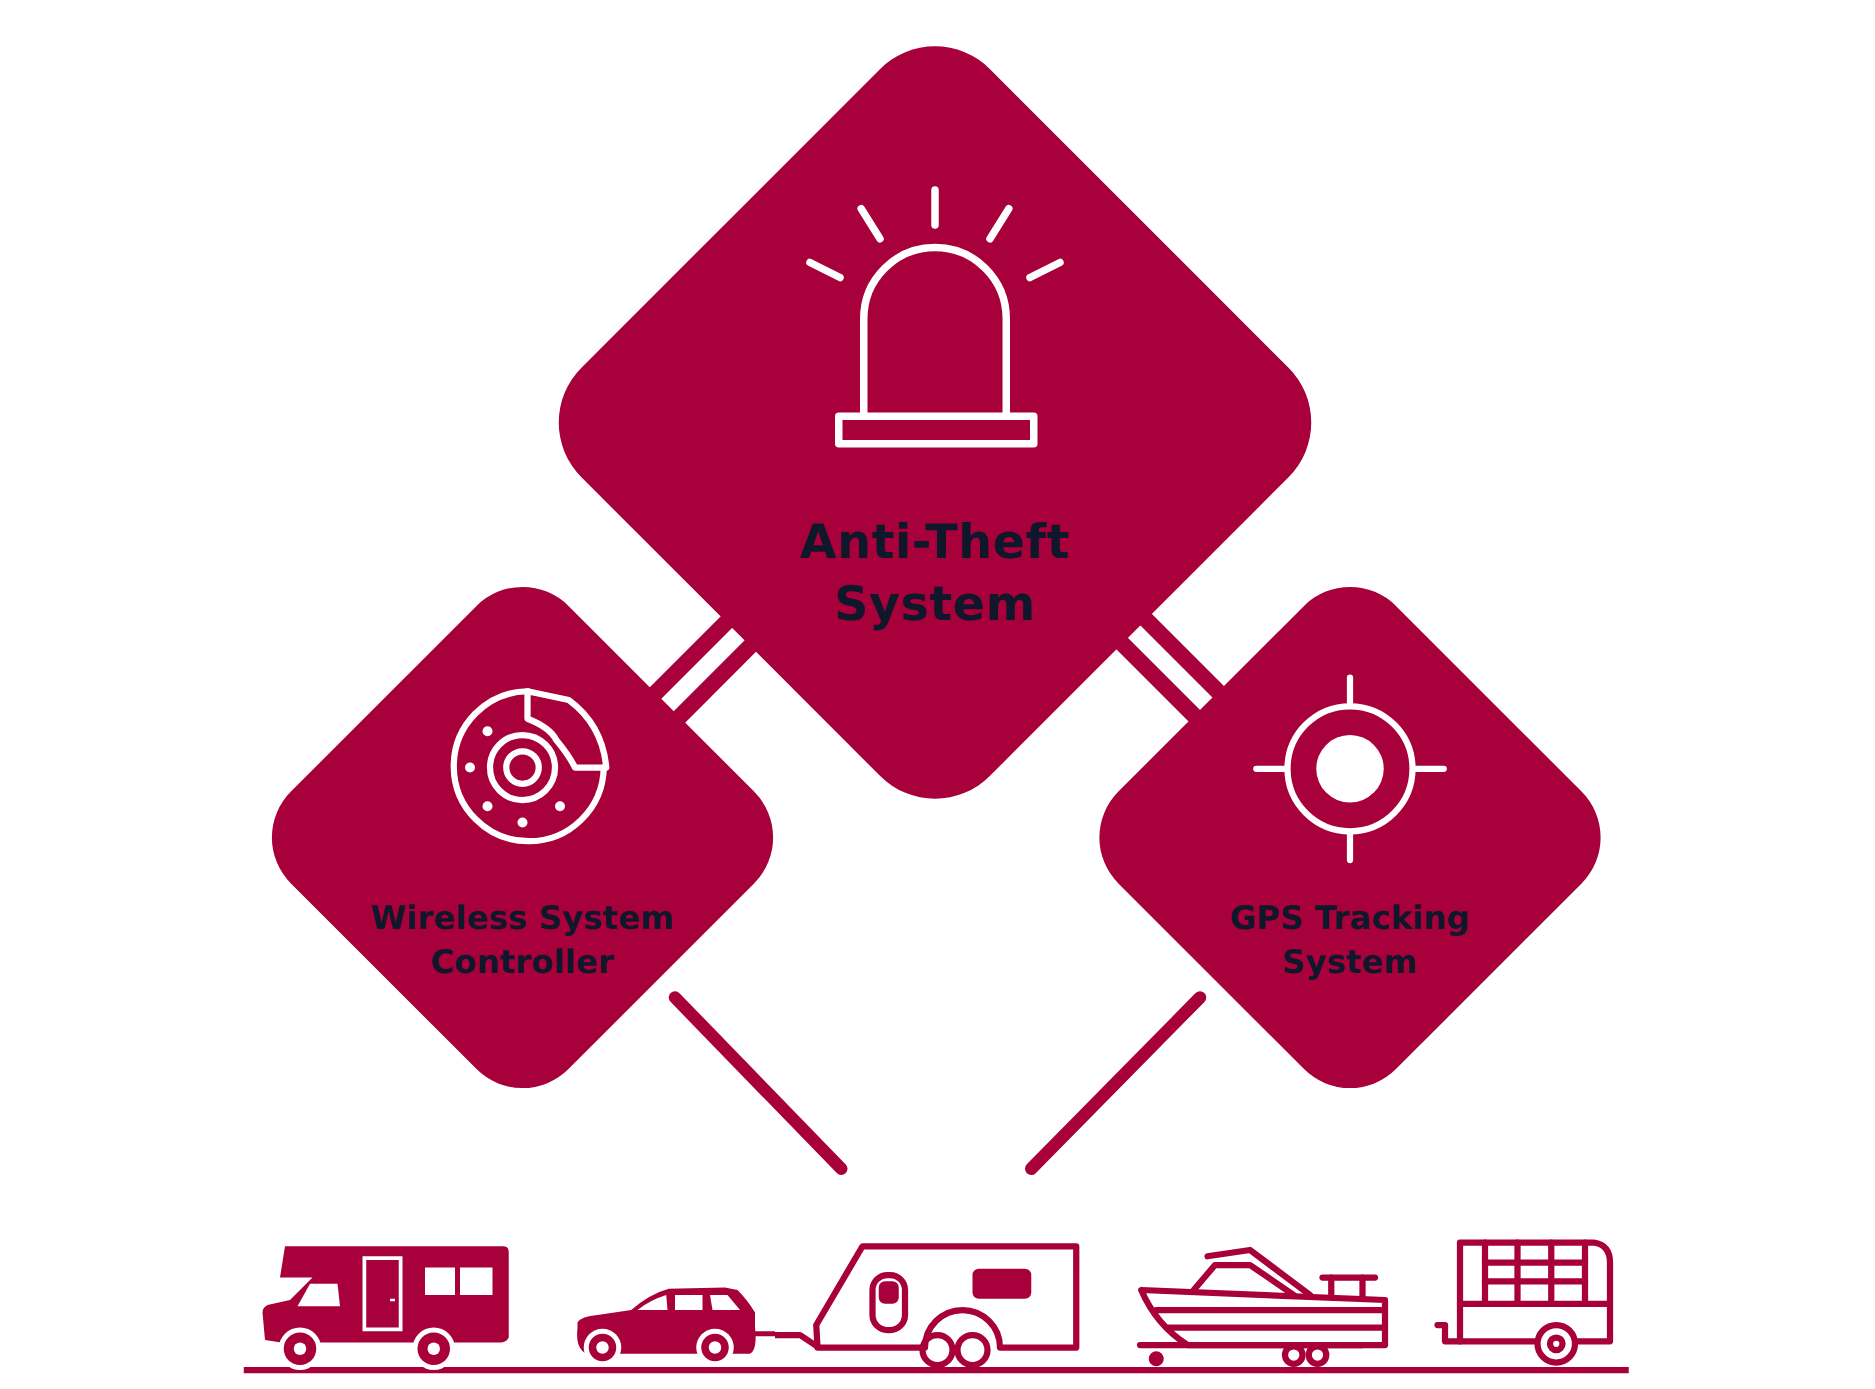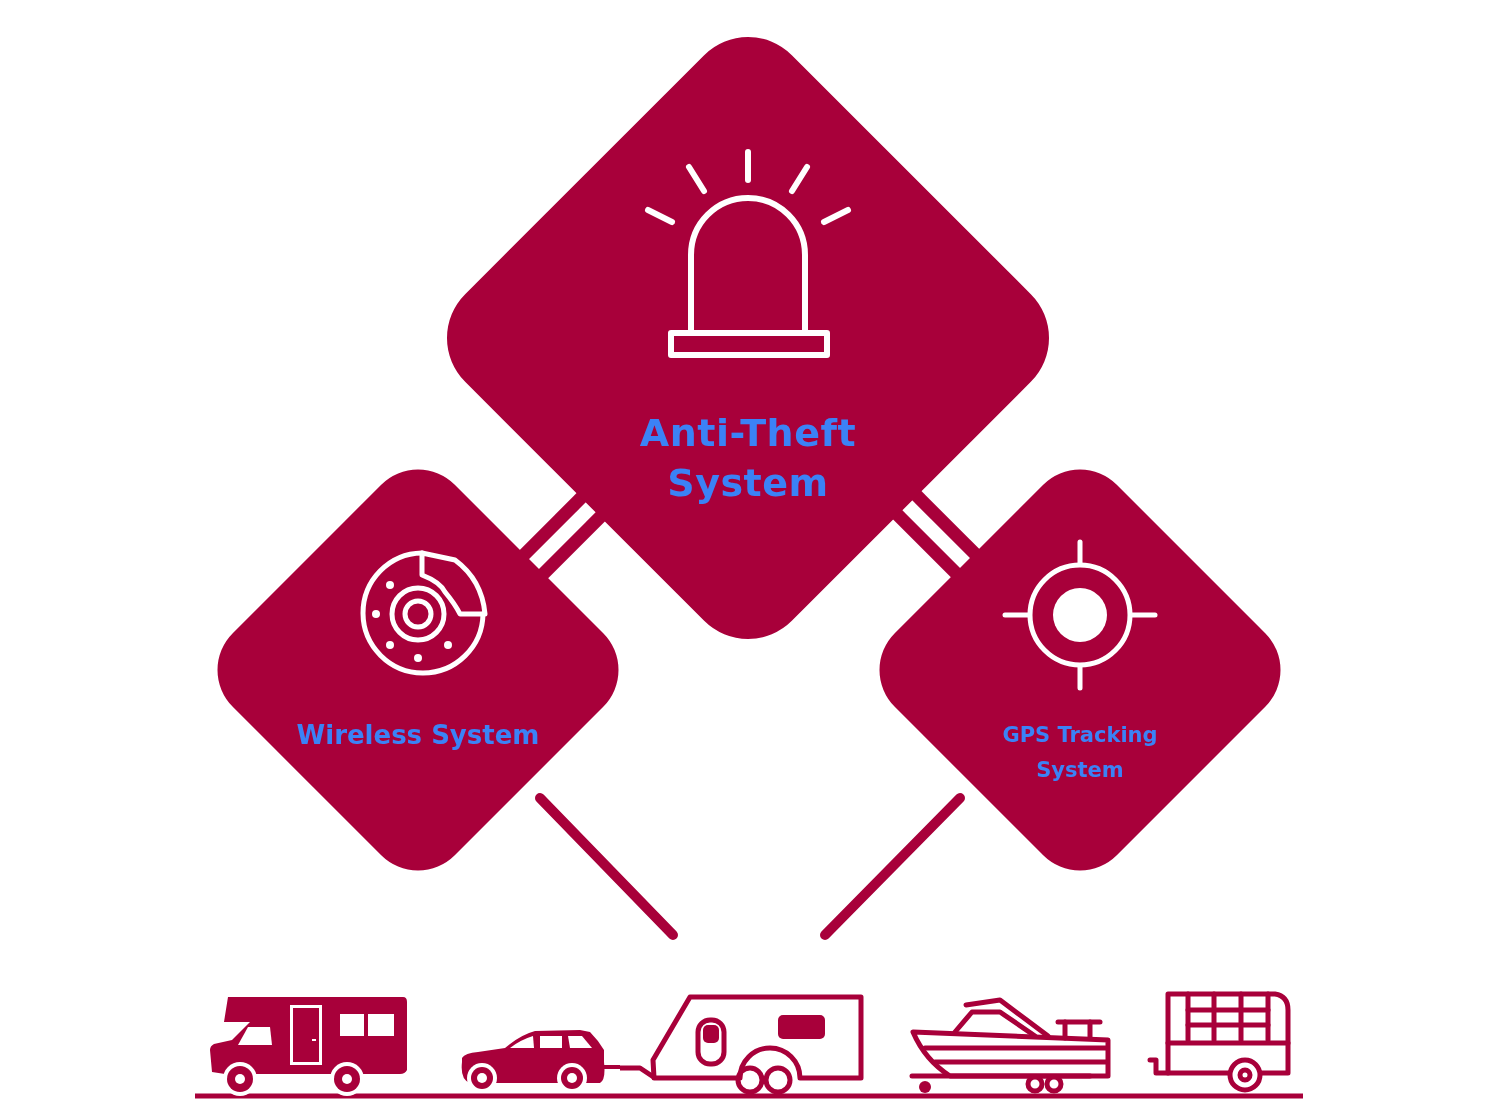--- a/index.html
+++ b/index.html
@@ -1,24 +1,24 @@
 <!DOCTYPE html>
 <html><head>
 <meta charset="utf-8">
 <style>
   html, body { margin: 0; padding: 0; background: #ffffff; }
   body { width: 1500px; height: 1111px; position: relative; overflow: hidden;
          font-family: "Liberation Sans", "DejaVu Sans", sans-serif; }
   #stage { position: absolute; left: 0; top: 0; width: 1500px; height: 1111px; }
-  .label { position: absolute; color: #3b82f6; font-weight: bold; text-align: center;
+  .label { position: absolute; color: #0f172a; font-weight: bold; text-align: center;
            font-family: "DejaVu Sans", "Liberation Sans", sans-serif; line-height: 1.2; }
   .label span { display: block; }
   #label-main { left: 598px; top: 408px; width: 300px; font-size: 38px; line-height: 50px; letter-spacing: 0.5px; }
   #label-left { left: 288px; top: 718px; width: 260px; font-size: 26px; line-height: 35px; }
-  #label-right { left: 950px; top: 718px; width: 260px; font-size: 21px; line-height: 35px; }
+  #label-right { left: 950px; top: 718px; width: 260px; font-size: 26px; line-height: 35px; }
 </style>
 </head>
 <body>
 
 <svg id="stage" viewBox="0 0 1500 1111" xmlns="http://www.w3.org/2000/svg">
   <defs>
     <style>
       .brand-fill { fill: #A8003A; }
       .brand-stroke { stroke: #A8003A; fill: none; }
       .white-stroke { stroke: #ffffff; fill: none; stroke-linecap: round; stroke-linejoin: round; }
@@ -155,17 +155,18 @@
     <circle cx="1245" cy="1075" r="5"></circle>
   </g>
 </svg>
 
 <div id="label-main" class="label">
   <span>Anti-Theft</span>
   <span>System</span>
 </div>
 <div id="label-left" class="label">
   <span>Wireless System</span>
+  <span>Controller</span>
 </div>
 <div id="label-right" class="label">
   <span>GPS Tracking</span>
   <span>System</span>
 </div>
 
 </body></html>

